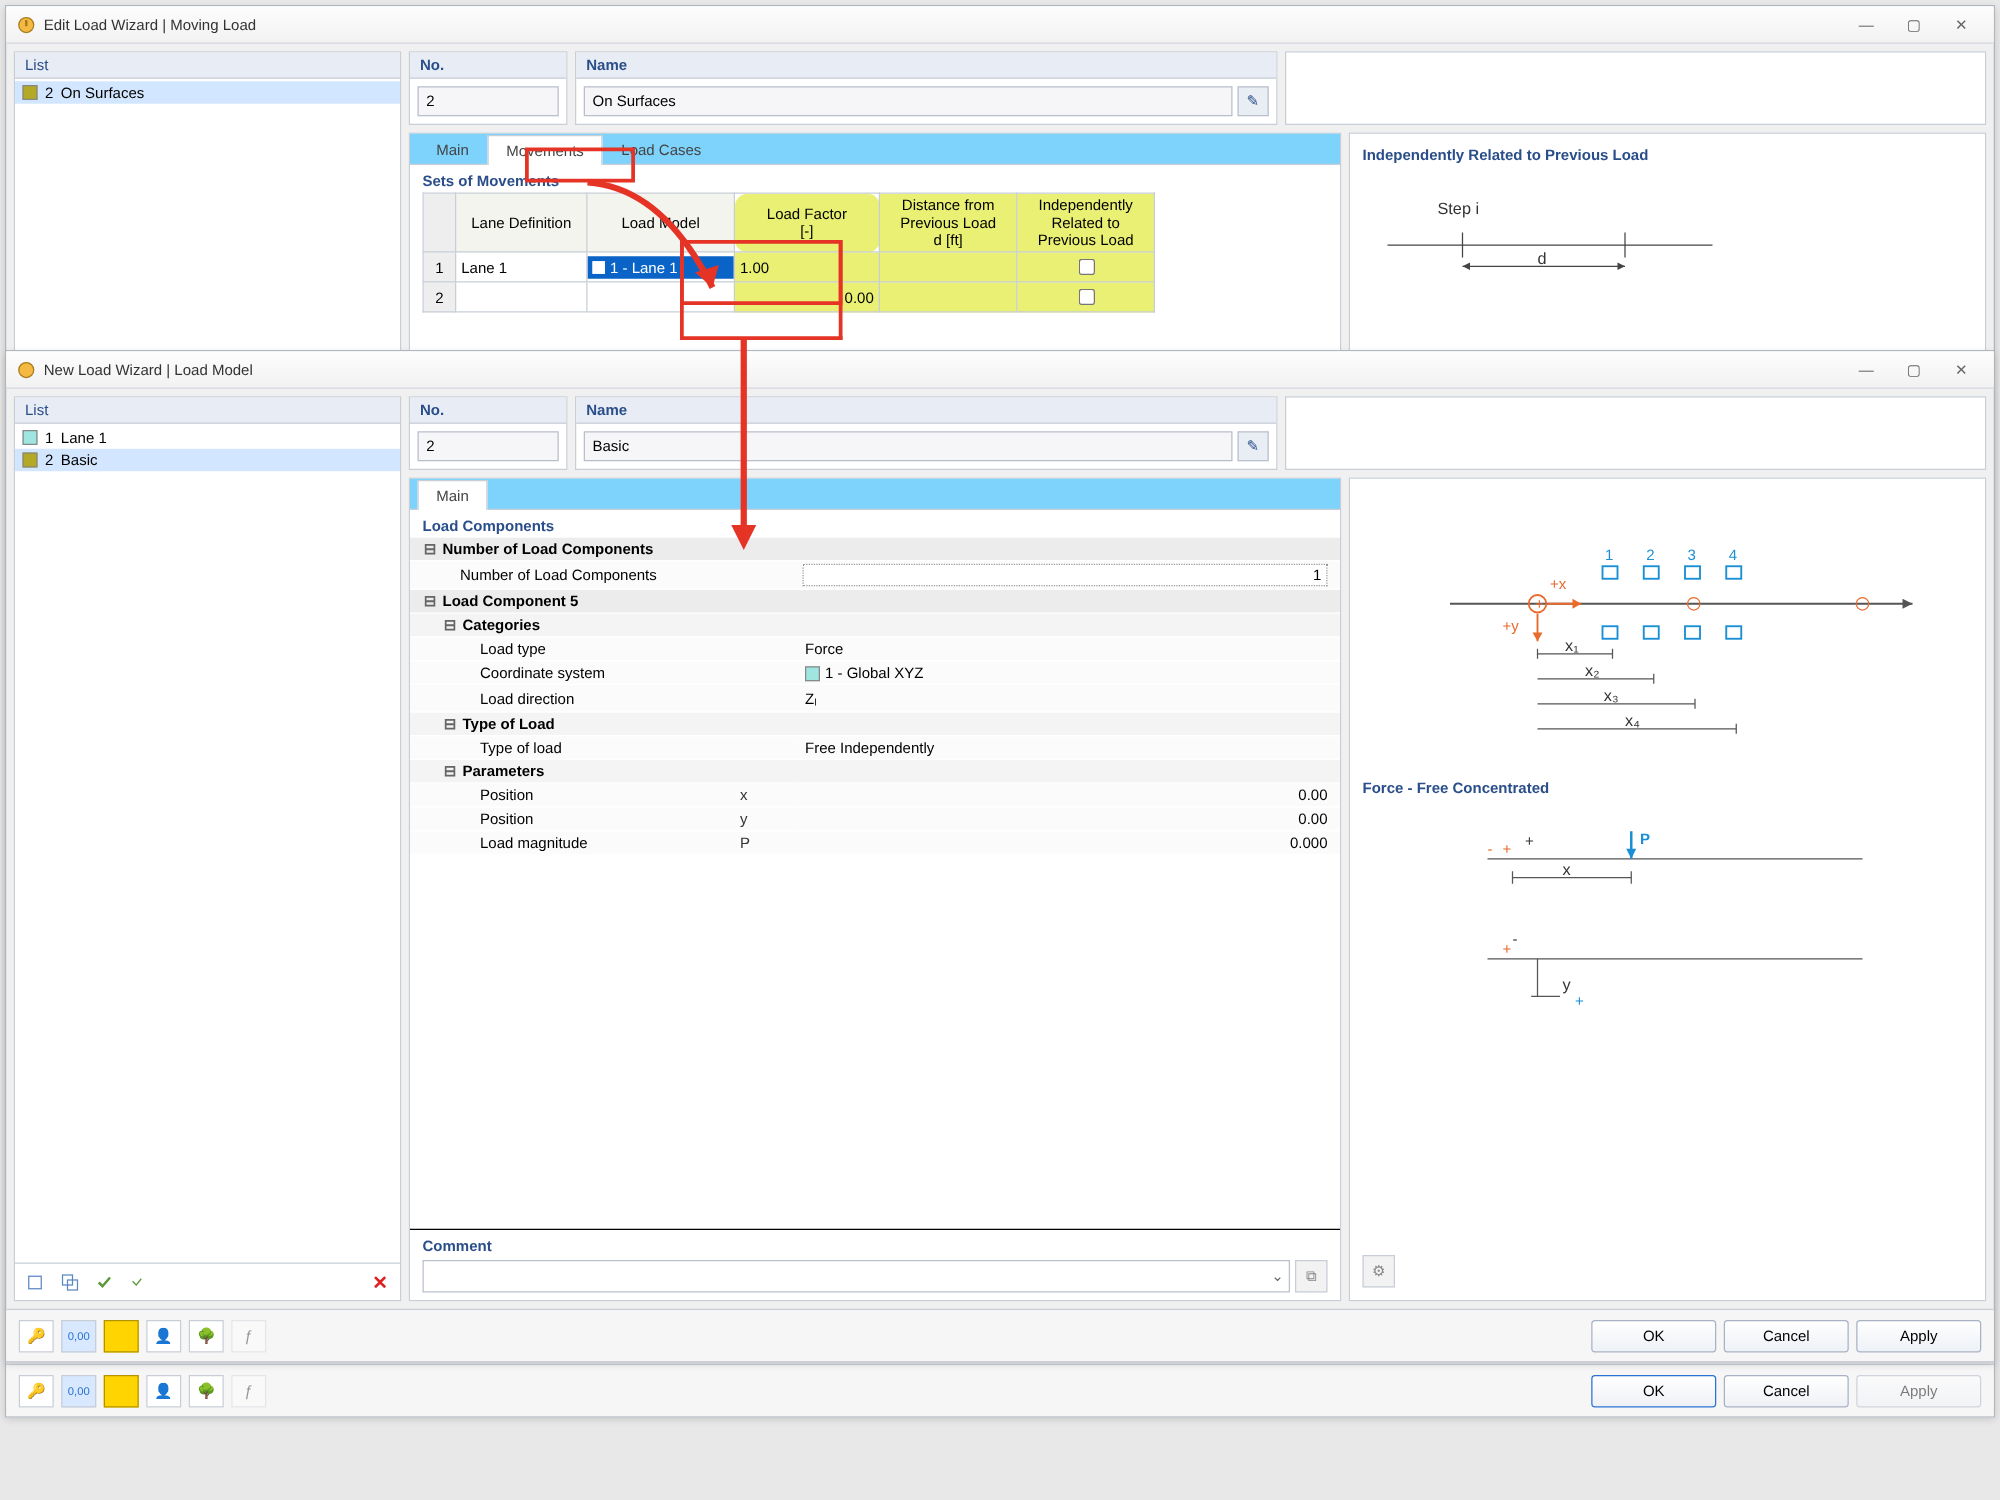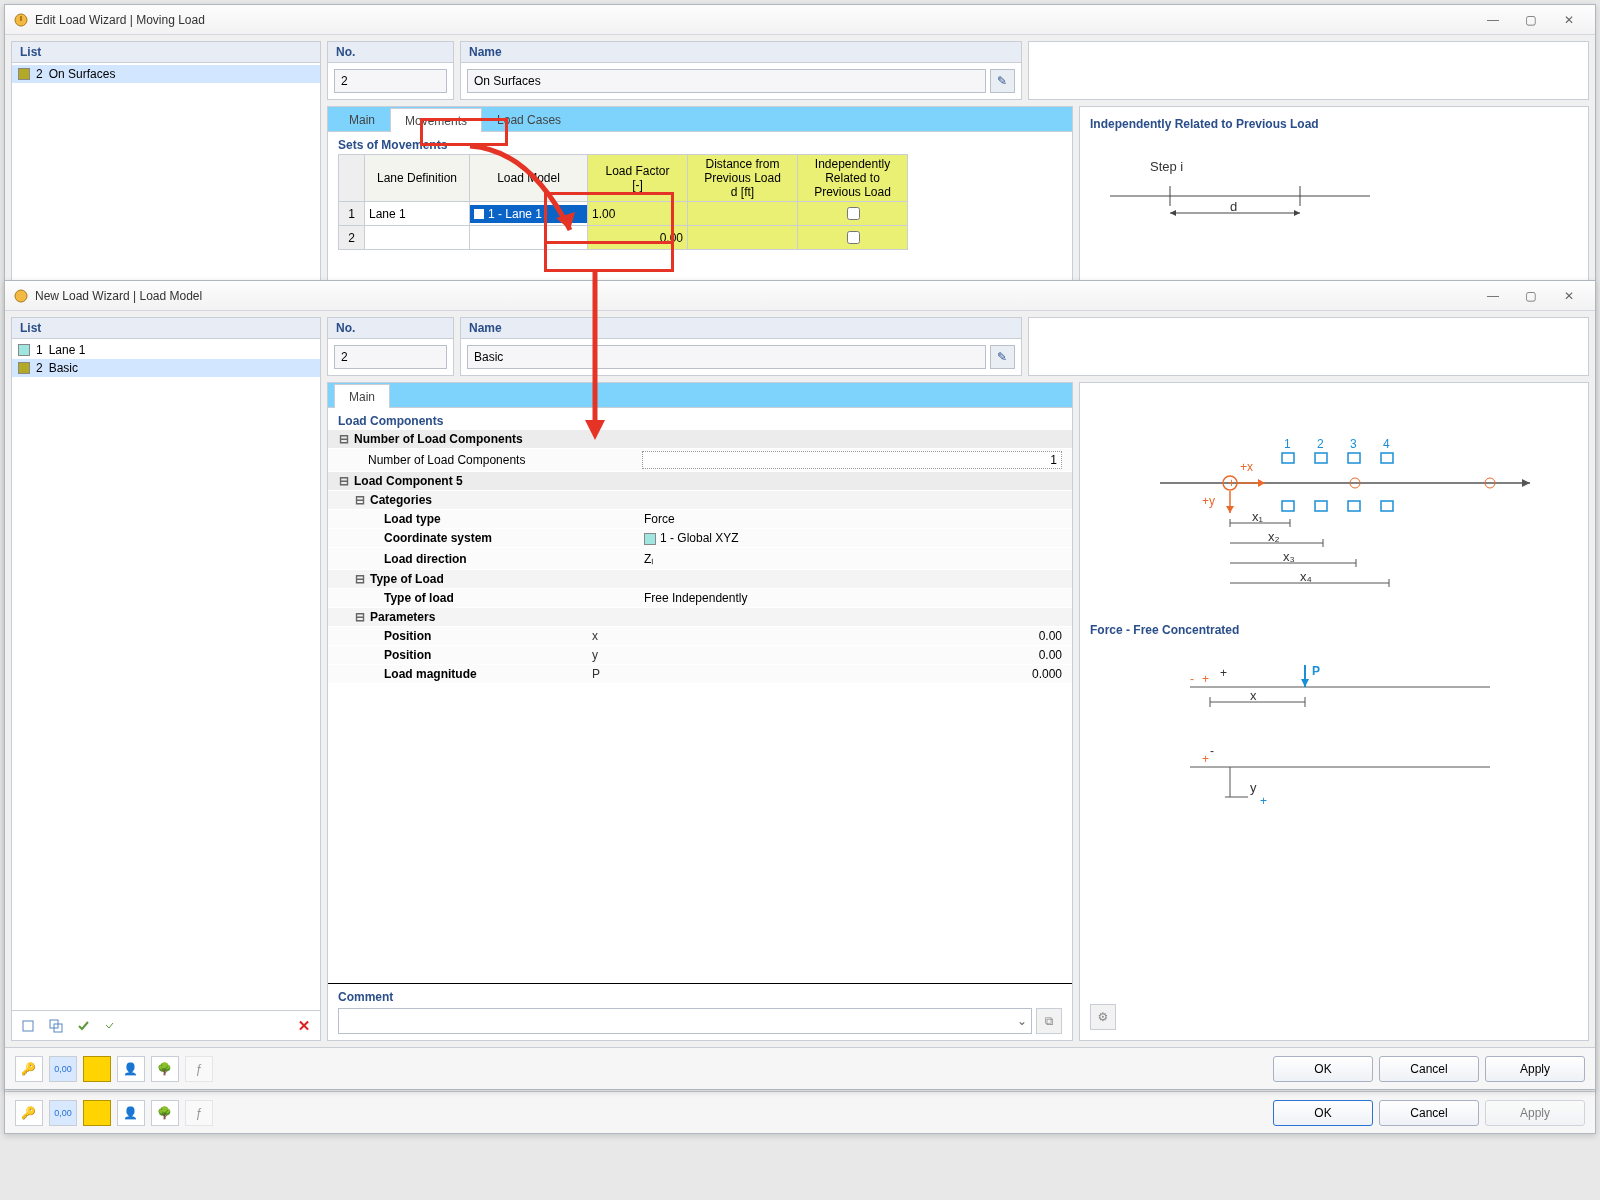--- a/index.html
+++ b/index.html
@@ -7,21 +7,21 @@
   
   .window { position:absolute; background:#f0f0f0; border:1px solid #b0b6c0; box-shadow:0 2px 6px rgba(0,0,0,.15); display:flex; flex-direction:column;}
   .titlebar { height:30px; background:linear-gradient(#fdfdfd,#f2f2f2); display:flex; align-items:center; padding:0 8px; border-bottom:1px solid #d4d8de;}
   .titlebar .icon { width:16px; height:16px; margin-right:6px;}
   .titlebar .title { flex:1; color:#333;}
   .winbtns { display:flex; gap:2px; }
   .winbtn { width:36px; height:24px; display:flex; align-items:center; justify-content:center; color:#666; }
   
   .body { flex:1; display:flex; padding:6px; gap:6px; min-height:0;}
   .left-panel { width:310px; background:#fff; border:1px solid #c8cdd6; display:flex; flex-direction:column;}
-  .panel-header { background:#e8ecf4; color:#2a4e8a; font-weight:700; padding:3px 8px; border-bottom:1px solid #c8cdd6;}
+  .panel-header { background:#e8ecf4; color:#2a4e8a; font-weight:400; padding:3px 8px; border-bottom:1px solid #c8cdd6;}
   .list-body { flex:1; overflow:auto; padding:2px 0;}
   .list-item { display:flex; align-items:center; padding:2px 6px; gap:6px; cursor:default;}
   .list-item.sel { background:#d3e6ff; }
   .sq { width:12px; height:12px; border:1px solid #888;}
   .sq.olive{background:#b3a926;}
   .sq.teal{background:#9fe6e0;}
   
   .left-toolbar { height:30px; border-top:1px solid #c8cdd6; display:flex; align-items:center; padding:0 4px; gap:4px;}
   .tbtn { width:24px; height:24px; display:flex; align-items:center; justify-content:center; border:1px solid transparent; }
   .red-x{color:#d22; font-weight:bold; font-size:15px;}
@@ -64,21 +64,21 @@
   .arrow{position:absolute; z-index:51; pointer-events:none;}
   
   
   .propgrid{ flex:1; overflow:auto; }
   .propgrid table{ width:100%; border-collapse:collapse;}
   .propgrid td{ border-bottom:1px solid #fff; padding:2px 4px; font-size:12px;}
   .pg-group td{ background:#ececec; font-weight:600;}
   .pg-sub td{ background:#f4f4f4; font-weight:600;}
   .pg-row td{ background:#fbfbfb;}
   .pg-k{ text-align:left; padding-left:40px !important; width:260px;}
-  .pg-k.ind2{padding-left:56px !important;font-weight:bold;}
+  .pg-k.ind2{padding-left:56px !important;}
   .pg-m{ width:50px; text-align:left; color:#333;}
   .pg-v{ text-align:right; padding-right:10px !important;}
   .pg-inp{ text-align:right; border:1px dotted #999; background:#fff; width:100%; height:18px; padding:0 4px;}
   .expander{display:inline-block;width:12px;text-align:center;color:#666;margin-right:4px;}
   
   .comment-area{border-top:1px solid #000000; padding:6px 10px;}
   .comment-row{display:flex; gap:4px;}
   .combo{flex:1; height:26px; border:1px solid #b9bfcb; background:#fff; display:flex; align-items:center; justify-content:flex-end; padding:0 4px; color:#666;}
   
   .footer{height:42px; border-top:1px solid #c8cdd6; background:#f6f6f6; display:flex; align-items:center; padding:0 10px; gap:6px;}
@@ -179,21 +179,21 @@
             <div class="tab">Load Cases</div>
           </div>
           <div class="section-title">Sets of Movements</div>
           <div style="padding:0 10px;">
             <table class="mov-table" style="border-collapse:collapse;">
               <tbody>
                   <tr class="ylw">
                 <th class="rownum"></th>
                 <th class="lane-cell" style="background:#f3f4ee;">Lane Definition</th>
                 <th class="lm-cell" style="background:#f3f4ee;">Load Model</th>
-                <th style="width:100px;">Load Factor<br>[-]</th>
+                <th style="width:116px;border-radius:10px;">Load Factor<br>[-]</th>
                 <th style="width:110px;">Distance from Previous Load<br>d [ft]</th>
                 <th style="width:110px;">Independently Related to Previous Load</th>
               </tr>
               <tr class="ylw">
                 <td class="rownum">1</td>
                 <td style="background:#fff;">Lane 1</td>
                 <td style="background:#fff;padding:0;">
                   <div class="blue-sel">
                         <span class="sq" style="background:#fff;border-color:#fff;width:10px;height:10px;"></span>
                         <span>1 - Lane 1</span>

